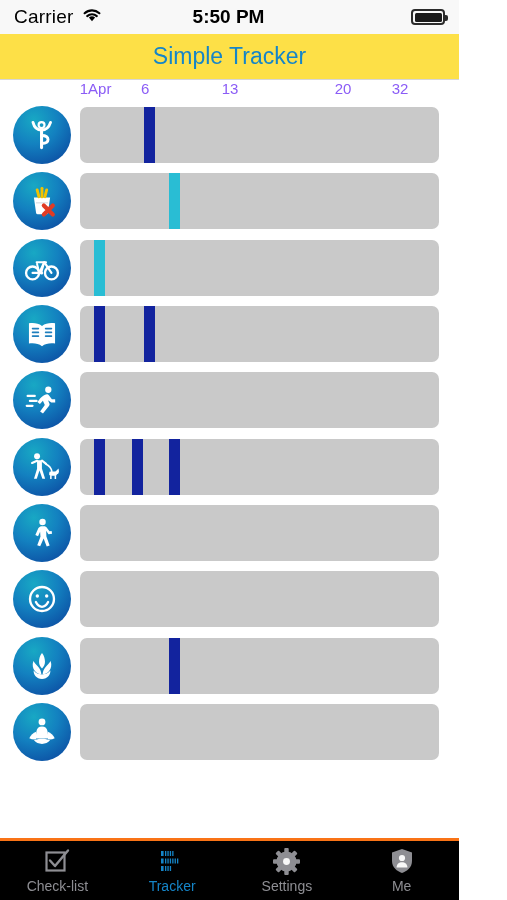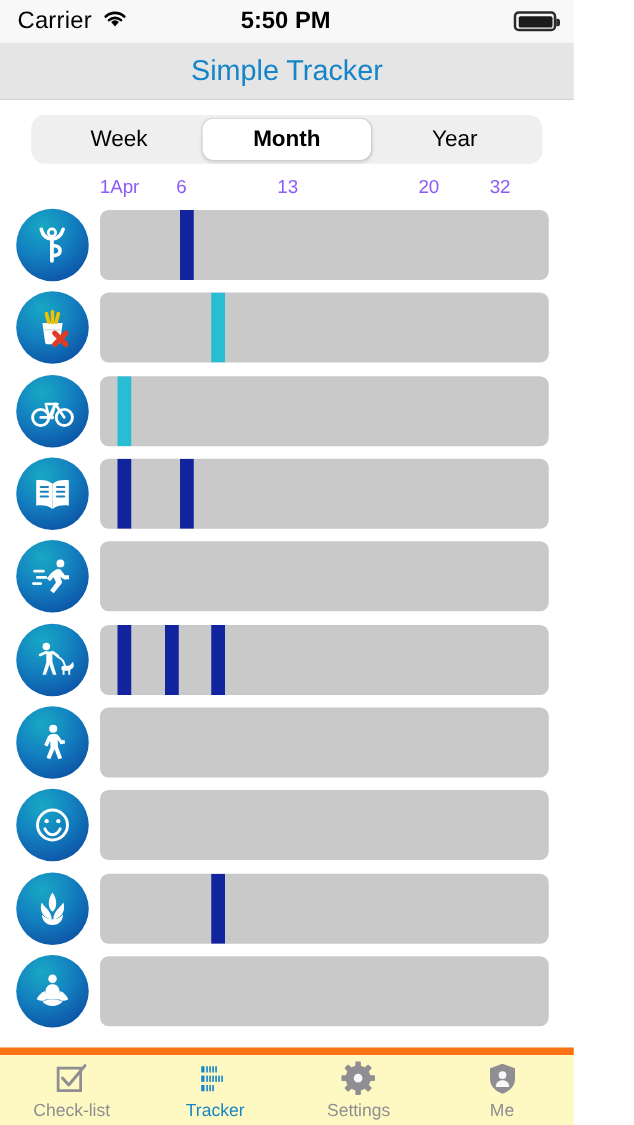--- a/index.html
+++ b/index.html
@@ -39,21 +39,21 @@
   }
   .battery::after {
     content: ""; position: absolute; right: -5px; top: 4px;
     width: 3px; height: 6px; background: #2b2b2b; border-radius: 0 2px 2px 0;
   }
   .battery i { display:block; width: 100%; height: 100%; background: #1b1b1b; border-radius: 1.5px; }
 
   
   .navbar {
     height: 46px; flex: 0 0 46px;
-    background: #e5e5e5;
+    background: #fde047;
     border-bottom: 1px solid #d6d6d8;
     display: flex; align-items: center; justify-content: center;
   }
   .nav-title { font-size: 23px; color: #1585c8; font-weight: 500; }
 
   
   .seg-wrap { padding: 12px 25px 10px 25px; flex: 0 0 auto; }
   .segmented {
     display: flex; background: #efeff0; border-radius: 11px;
     padding: 3px; height: 39px;
@@ -93,21 +93,21 @@
   .row-icon svg { width: 36px; height: 36px; display: block; }
   .track {
     position: relative; flex: 1 1 auto; height: 56px;
     background: #c9c9c9; border-radius: 7px; overflow: hidden;
   }
   .mark { position: absolute; top: 0; bottom: 0; width: 11px; }
 
   
   .tabbar {
     flex: 0 0 62px; height: 62px;
-    background: #fef9c3; border-top: 6px solid #f97316;
+    background: #000000; border-top: 3px solid #f97316;
     display: flex;
   }
   .tab {
     flex: 1; display: flex; flex-direction: column;
     align-items: center; justify-content: center; gap: 3px;
     cursor: pointer;
   }
   .tab .lbl { font-size: 14px; color: #8e8e93; }
   .tab.active .lbl { color: #1585c8; font-weight: normal; }
   .tab svg { display: block; }
@@ -134,27 +134,20 @@
       <span class="battery">
           <i></i>
         </span>
     </div>
   </div>
 
   <div class="navbar">
     <div class="nav-title">Simple Tracker</div>
   </div>
 
-  <div class="seg-wrap">
-    <div class="segmented">
-      <div class="seg">Week</div>
-      <div class="seg active">Month</div>
-      <div class="seg">Year</div>
-    </div>
-  </div>
 
   <div class="axis" id="axis">
       <span style="left: 3%;">1Apr</span>
       <span style="left: 17%;">6</span>
       <span style="left: 41%;">13</span>
       <span style="left: 65%; margin-left: 28px;">20</span>
       <span style="left: 89%;">32</span>
     </div>
 
   <div class="rows" id="rows">

